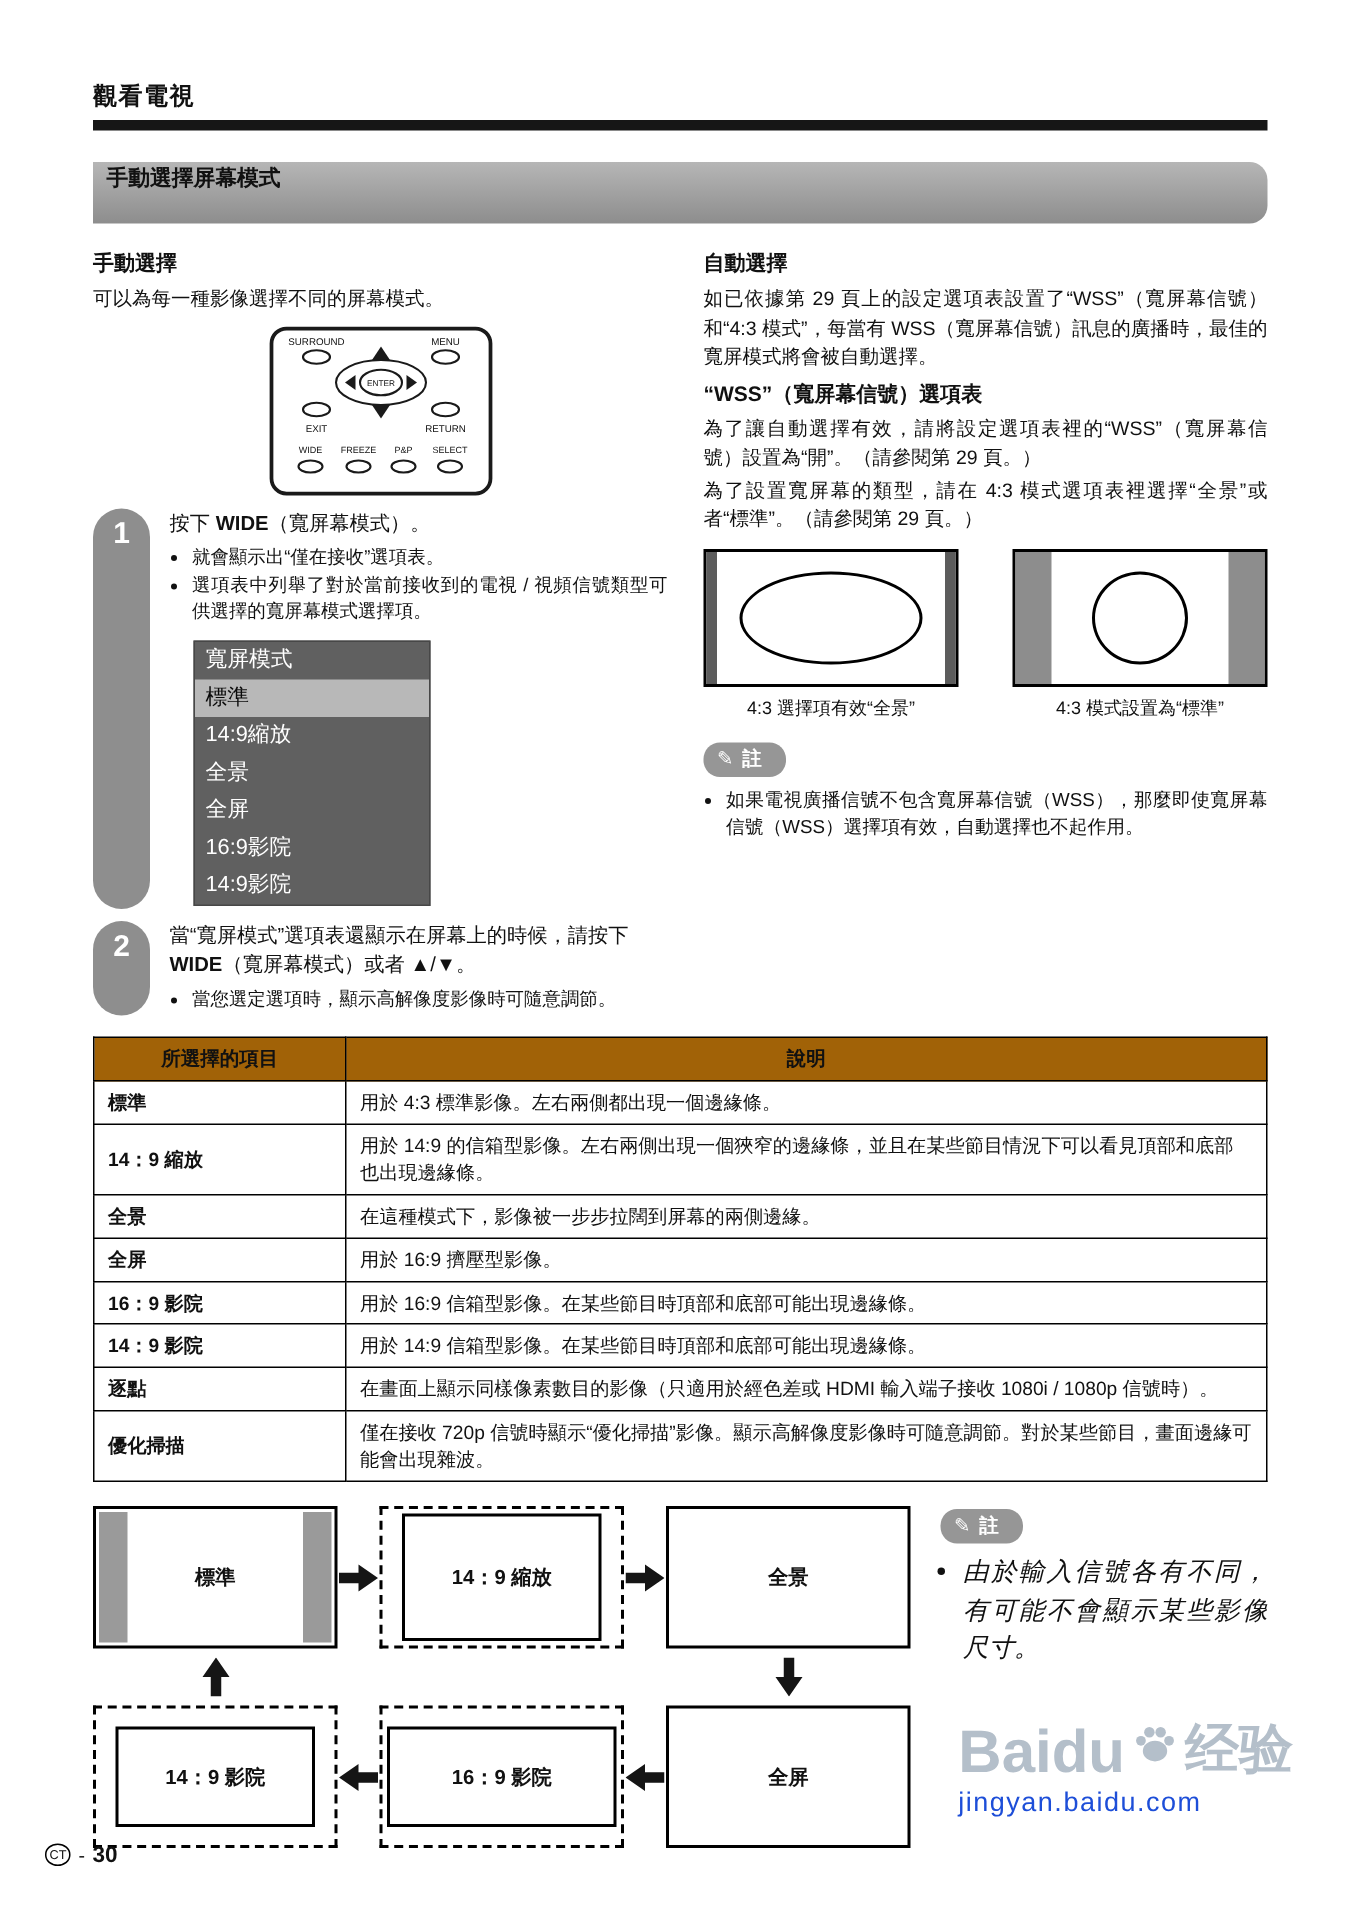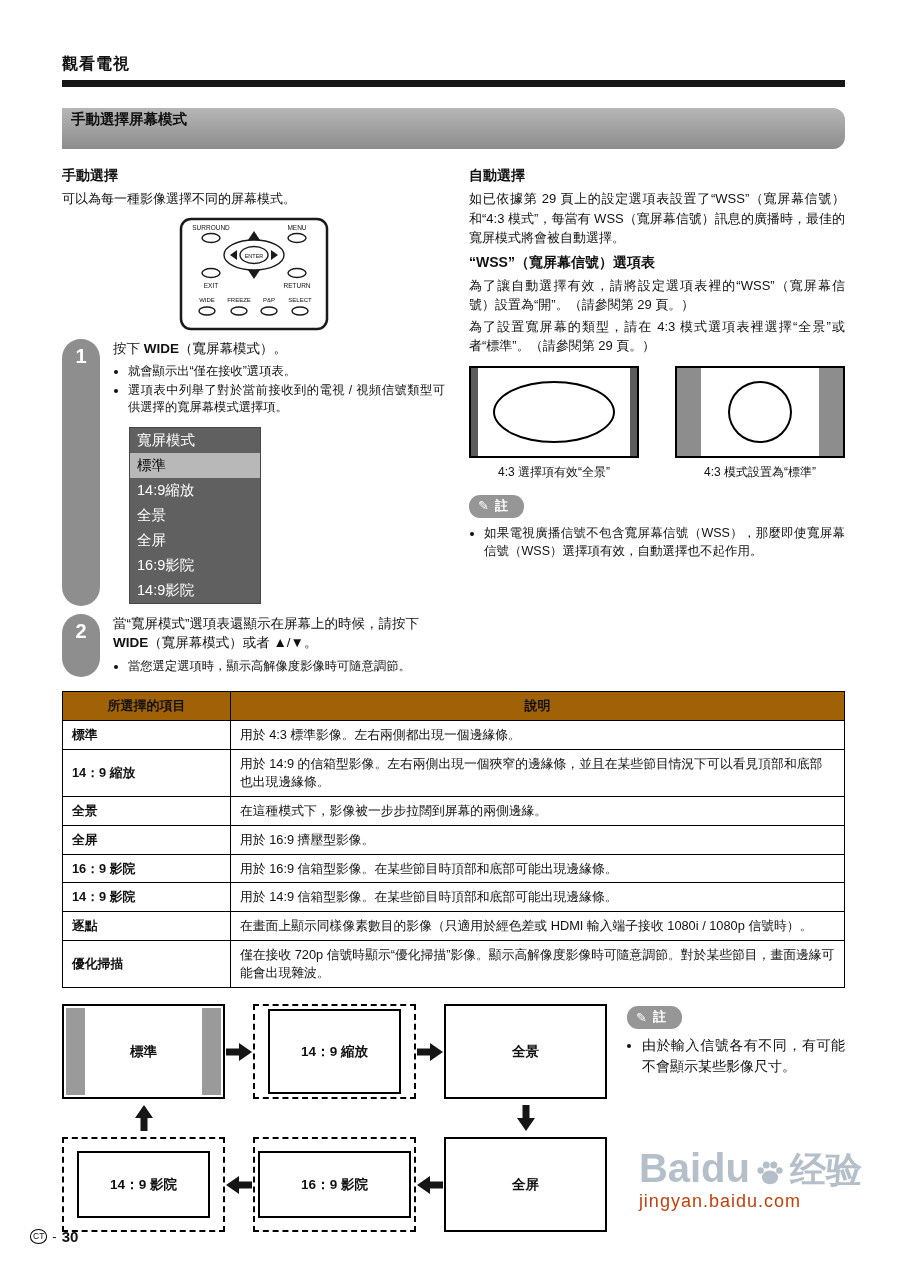--- a/index.html
+++ b/index.html
@@ -29,21 +29,21 @@
   .remote-svg .tri { fill:#1a1a1a; }
 
   .step { display:flex; gap:13px; margin-top:8px; align-items:stretch; }
   .step-pill { flex:0 0 38px; background:#8e8e8e; border-radius:19px; color:#fff;
                font-size:20px; font-weight:bold; text-align:center; padding-top:6px; }
   .step-body { flex:1; min-width:0; }
   .step-line { font-size:13.5px; line-height:1.45; }
   .bullets { margin:5px 0 0; padding-left:15px; }
   .bullets li { font-size:12.3px; line-height:1.4; margin:2px 0; text-align:justify; }
 
-  .menu-box { width:132px; margin:10px 0 2px 16px; background:#606060; border:1px solid #474747;
+  .menu-box { width:158px; margin:10px 0 2px 16px; background:#606060; border:1px solid #474747;
               color:#fff; font-size:14.5px; }
   .menu-row { height:25px; line-height:25px; padding-left:7px; }
   .menu-row.selected { background:#b8b8b8; color:#0a0a0a; }
 
   .tv-diagrams { display:flex; gap:36px; margin:10px 0 0; }
   .tv-fig { width:170px; }
   .tv-screen { position:relative; height:92px; border:2px solid #000; background:#fff;
                display:flex; align-items:center; justify-content:center; }
   .tv-screen .sidebar { position:absolute; top:0; bottom:0; background:#8d8d8d; }
   .tv-panorama .sidebar { width:7px; background:#5c5c5c; }
@@ -81,32 +81,32 @@
 
   .arrow { display:flex; align-items:center; justify-content:center; }
   .arrow polygon { fill:#151515; }
   .flip-h { transform:scaleX(-1); }
   .p-r1c1{grid-area:1/1;} .p-r1c2{grid-area:1/2;} .p-r1c3{grid-area:1/3;} .p-r1c4{grid-area:1/4;} .p-r1c5{grid-area:1/5;}
   .p-r2c1{grid-area:2/1;} .p-r2c5{grid-area:2/5;}
   .p-r3c1{grid-area:3/1;} .p-r3c2{grid-area:3/2;} .p-r3c3{grid-area:3/3;} .p-r3c4{grid-area:3/4;} .p-r3c5{grid-area:3/5;}
 
   .flow-note { flex:1; padding-left:20px; padding-top:2px; }
   .flow-note .note-pill { margin-top:0; }
-  .flow-note li { font-size:14px; line-height:1.5; }
+  .flow-note li { font-size:17px; line-height:1.5;font-style:italic; }
 
   .footer { position:absolute; left:30px; top:1228px; display:flex; align-items:center; gap:5px; }
   .ct-badge { border:1.5px solid #000; border-radius:50%; font-size:8.5px; padding:2px 2px; line-height:1; }
   .footer .pg { font-size:15px; font-weight:bold; }
   .footer .sep { font-size:13px; }
 
   .watermark { position:absolute; right:44px; top:1148px; color:#b4bfca; }
-  .wm-row { display:flex; align-items:flex-end; gap:5px; font-weight:bold; font-size:40px; line-height:1; }
+  .wm-row { display:flex; align-items:flex-start; gap:5px; font-weight:bold; font-size:40px; line-height:1; }
   .wm-suffix { font-size:36px; }
   .wm-paw { fill:#b4bfca; }
-  .wm-url { font-size:18px; color:#c2410c; margin-top:3px; letter-spacing:1px; }
+  .wm-url { font-size:18px; color:#1d4ed8; margin-top:3px; letter-spacing:1px; }
 </style>
 </head>
 <body>
 
 <div class="page">
   <div class="content">
 
     <div class="top-title">觀看電視</div>
     <div class="top-rule"></div>
 

